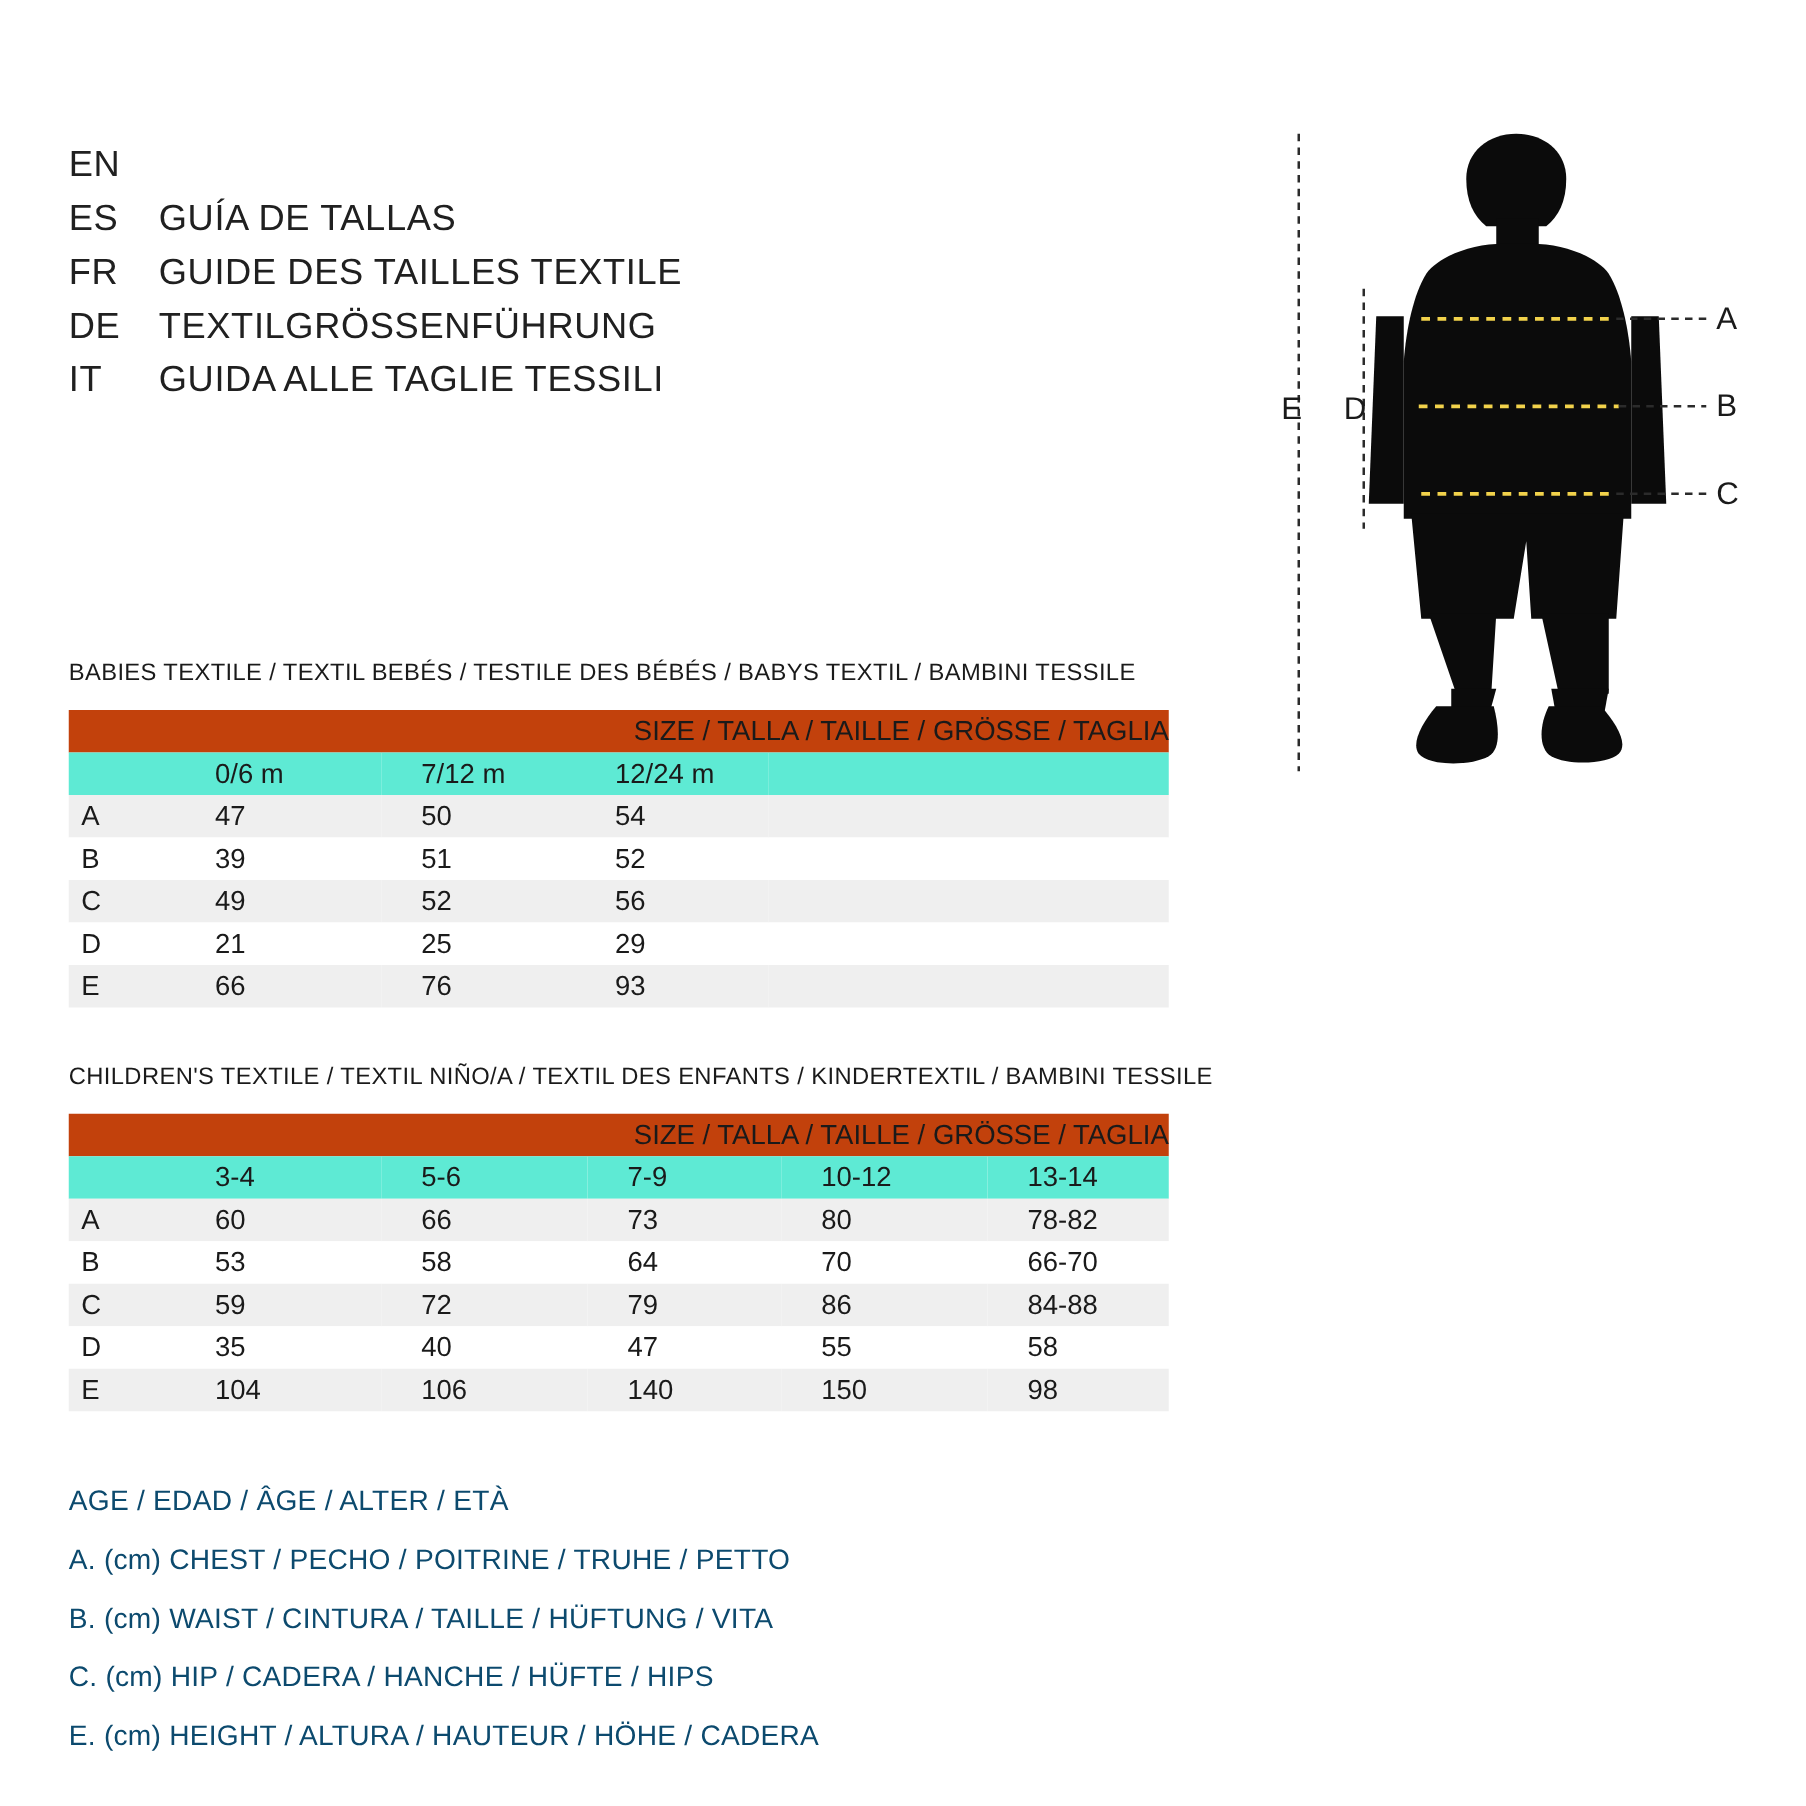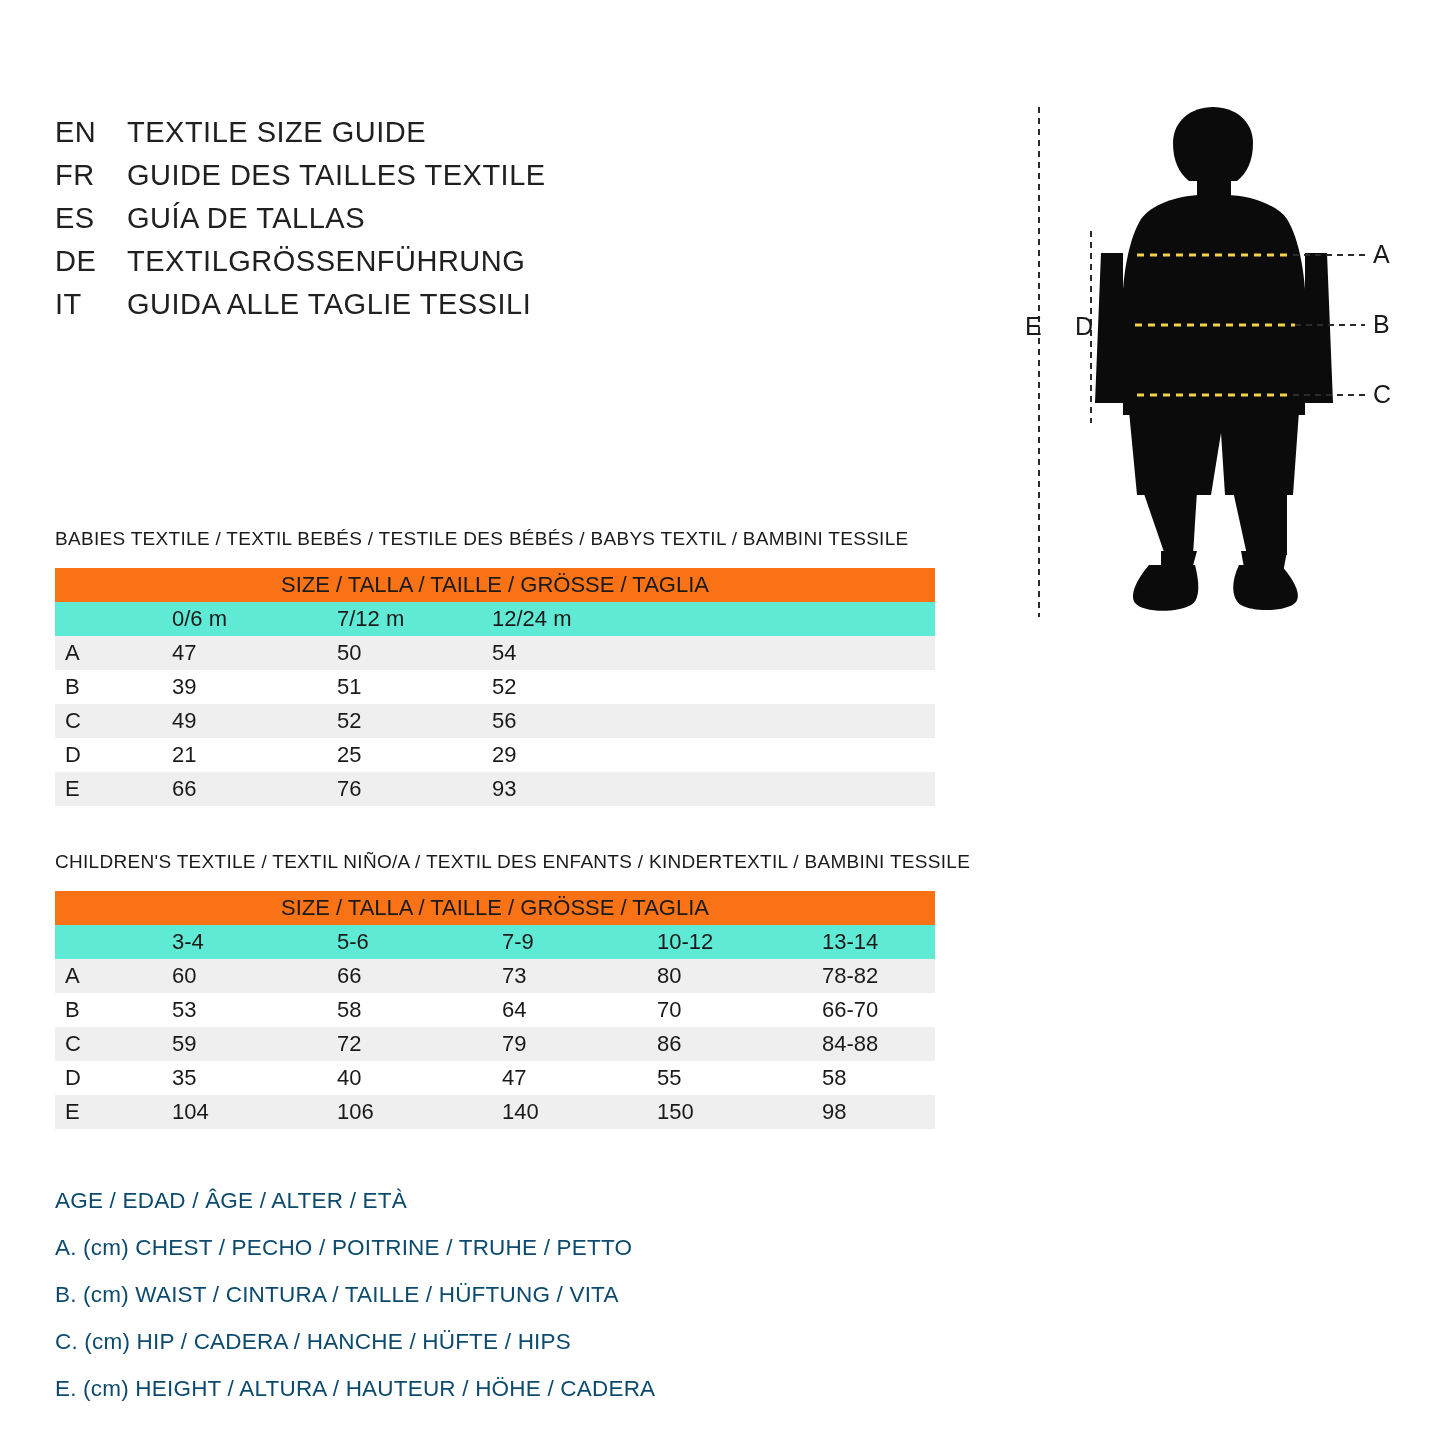--- a/index.html
+++ b/index.html
@@ -73,23 +73,23 @@
     font-size: 22px;
     color: #1a1a1a;
   }
   table.size-table td, table.size-table th {
     padding: 0;
     font-weight: normal;
     height: 34px;
     vertical-align: middle;
   }
   .hdr-bar td {
-    background: #f97316;
+    background: #c2410c;
     font-size: 22px;
-    text-align: center;
+    text-align: right;
     padding-left: 10px;
     height: 36px;
   }
   .col-head td {
     background: #5eead4;
     height: 36px;
   }
   .row-shade td { background: #efefef; }
   .row-plain td { background: #ffffff; }
 
@@ -123,29 +123,28 @@
   .section-heading.children { margin-bottom: 18px; }
 </style>
 </head>
 <body>
 
 <div class="page">
 
   <div class="title-block">
     <div class="title-row">
       <span class="title-lang">EN</span>
-      <span class="title-text">TEXTILE SIZE GUIDE</span>
+    </div>
+    <div class="title-row">
+      <span class="title-lang">ES</span>
+      <span class="title-text">GUÍA DE TALLAS</span>
     </div>
     <div class="title-row">
       <span class="title-lang">FR</span>
       <span class="title-text">GUIDE DES TAILLES TEXTILE</span>
-    </div>
-    <div class="title-row">
-      <span class="title-lang">ES</span>
-      <span class="title-text">GUÍA DE TALLAS</span>
     </div>
     <div class="title-row">
       <span class="title-lang">DE</span>
       <span class="title-text">TEXTILGRÖSSENFÜHRUNG</span>
     </div>
     <div class="title-row">
       <span class="title-lang">IT</span>
       <span class="title-text">GUIDA ALLE TAGLIE TESSILI</span>
     </div>
   </div>

